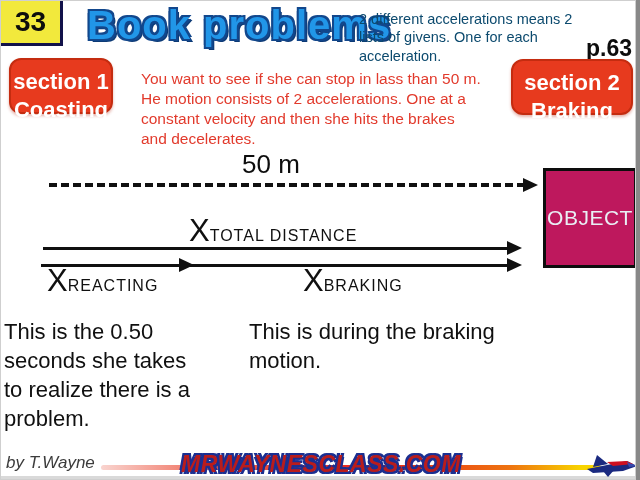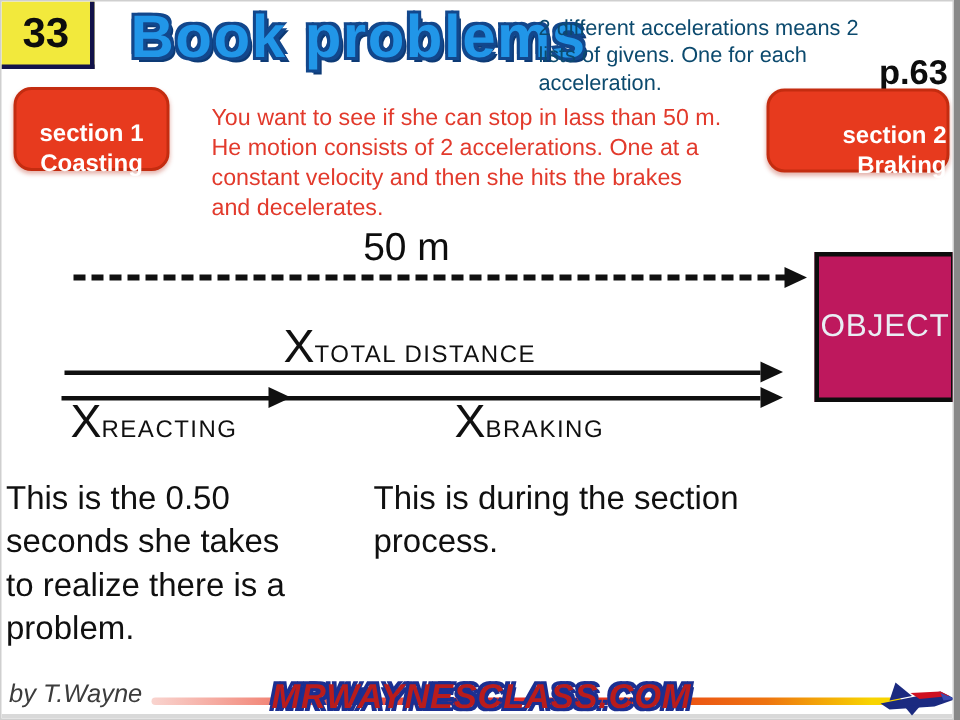--- a/index.html
+++ b/index.html
@@ -25,25 +25,25 @@
   .top-note{
     position:absolute;left:358px;top:9px;width:235px;
     font-size:14.5px;line-height:1.27;color:#0c4a6e;
   }
   .page-ref{
     position:absolute;right:3px;top:7px;font-size:23px;font-weight:bold;color:#0d0d0d;margin-top:27px;
   }
   
   .section-box{
     position:absolute;background:#e73a1e;border:2px solid #c42c10;border-radius:12px;
-    color:#fff;font-weight:bold;text-align:center;font-size:16px;line-height:1.28;
-    padding-top:20px;box-sizing:border-box;box-shadow:0 2px 3px rgba(180,40,20,.35);
+    color:#fff;font-weight:bold;text-align:center;font-size:22px;line-height:1.28;
+    padding-top:8px;box-sizing:border-box;box-shadow:0 2px 3px rgba(180,40,20,.35);
   }
   .section-1{left:8px;top:57px;width:104px;height:56px;}
-  .section-2{left:510px;top:58px;width:122px;height:56px;text-align:right;}
+  .section-2{left:510px;top:58px;width:122px;height:56px;}
   
   .problem-note{
     position:absolute;left:120px;top:68px;width:342px;
     font-size:15.5px;line-height:1.3;color:#e23a2c;margin-left:20px;
   }
   
   .dist-label{
     position:absolute;left:205px;top:148px;width:130px;text-align:center;
     font-size:26px;color:#0d0d0d;
   }
@@ -137,21 +137,21 @@
   <div class="solid-head head-parts"></div>
 
   <div class="x-label x-reacting">
     <span class="x-sym">X</span><span class="x-sub">REACTING</span>
   </div>
   <div class="x-label x-braking">
     <span class="x-sym">X</span><span class="x-sub">BRAKING</span>
   </div>
 
   <div class="caption caption-left">This is the 0.50 seconds she takes to realize there is a problem.</div>
-  <div class="caption caption-right">This is during the section process.</div>
+  <div class="caption caption-right">This is during the braking motion.</div>
 
   <div class="footer-author">by T.Wayne</div>
   <div class="footer-stripe"></div>
   <div class="footer-site">MRWAYNESCLASS.COM</div>
   <div class="footer-plane">
     <svg width="56" height="30" viewBox="0 0 56 30">
       <polygon points="4,20 44,12 54,17 40,22 10,24" fill="#1b2a80"></polygon>
       <polygon points="14,6 25,15 10,18" fill="#1b2a80"></polygon>
       <polygon points="24,13 44,12 50,15 30,17" fill="#cf1020"></polygon>
       <polygon points="20,22 31,21 25,28" fill="#1b2a80"></polygon>

